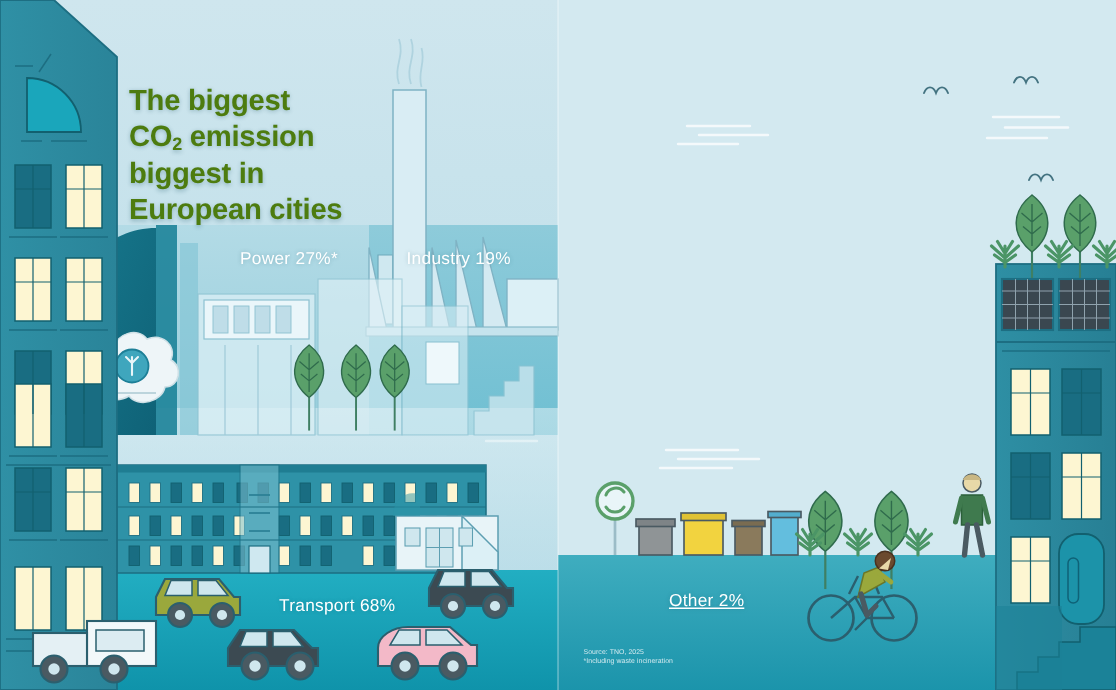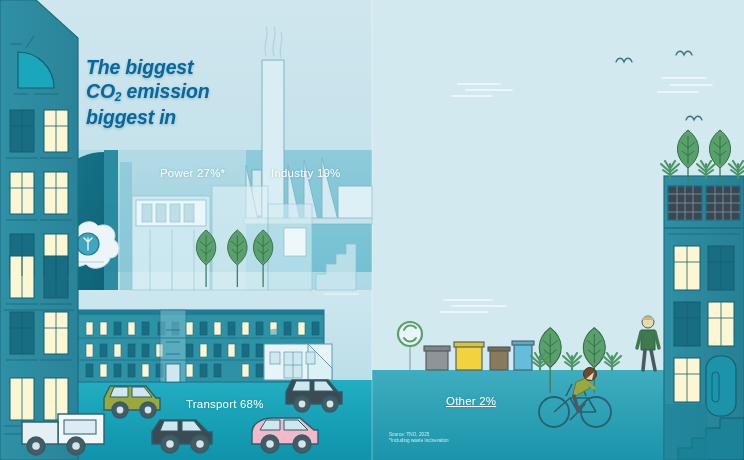--- a/index.html
+++ b/index.html
@@ -5,24 +5,23 @@
   html,body{margin:0;padding:0;background:#0f4c5c;}
   body{font-family:"Liberation Sans",sans-serif;}
   #stage{position:relative;width:744px;height:460px;overflow:hidden;background:#bcdfe8;}
   #stage svg{display:block;}
   .lbl{
     position:absolute;color:#ffffff;font-family:"Liberation Sans",sans-serif;
     font-weight:400;letter-spacing:.2px;white-space:nowrap;
     text-shadow:0 0 3px rgba(20,80,95,.25);
   }
   #title{
-    position:absolute;left:86px;top:56px;width:230px;color:#0369a1;
+    position:absolute;left:86px;top:56px;width:230px;color:#4d7c0f;
     font-size:19.5px;line-height:23.5px;font-weight:600;letter-spacing:-.2px;
     text-shadow:0 1px 3px rgba(15,76,92,.30);
-    font-style:italic;
   }
   #title sub{font-size:12px;vertical-align:baseline;position:relative;top:3px;}
   .seg{font-size:11.5px;}
   #lbl-power{left:160px;top:167px;}
   #lbl-industry{left:271px;top:167px;}
   #lbl-resid{left:88px;top:282px;}
   #lbl-transport{left:186px;top:398px;}
   #lbl-other{left:446px;top:395px;text-decoration:underline;}
   #source{
     position:absolute;left:389px;top:432px;color:#e2f1f5;
@@ -474,20 +473,21 @@
     <g stroke="#ffffff" stroke-width="1" opacity=".35">
       <line x1="372" y1="0" x2="372" y2="370"></line>
       <line x1="372" y1="370" x2="372" y2="460"></line>
     </g>
   </svg>
 
   <div id="title">
     <span>The biggest</span><br>
     <span>CO</span><sub>2</sub><span> emission</span><br>
     <span>biggest in</span><br>
+    <span>European cities</span>
   </div>
 
   <div class="lbl seg" id="lbl-power">Power 27%*</div>
   <div class="lbl seg" id="lbl-industry">Industry 19%</div>
   <div class="lbl seg" id="lbl-transport">Transport 68%</div>
   <div class="lbl seg" id="lbl-other">Other 2%</div>
 
   <div id="source">
     <div>Source: TNO, 2025</div>
     <div>*Including waste incineration</div>

